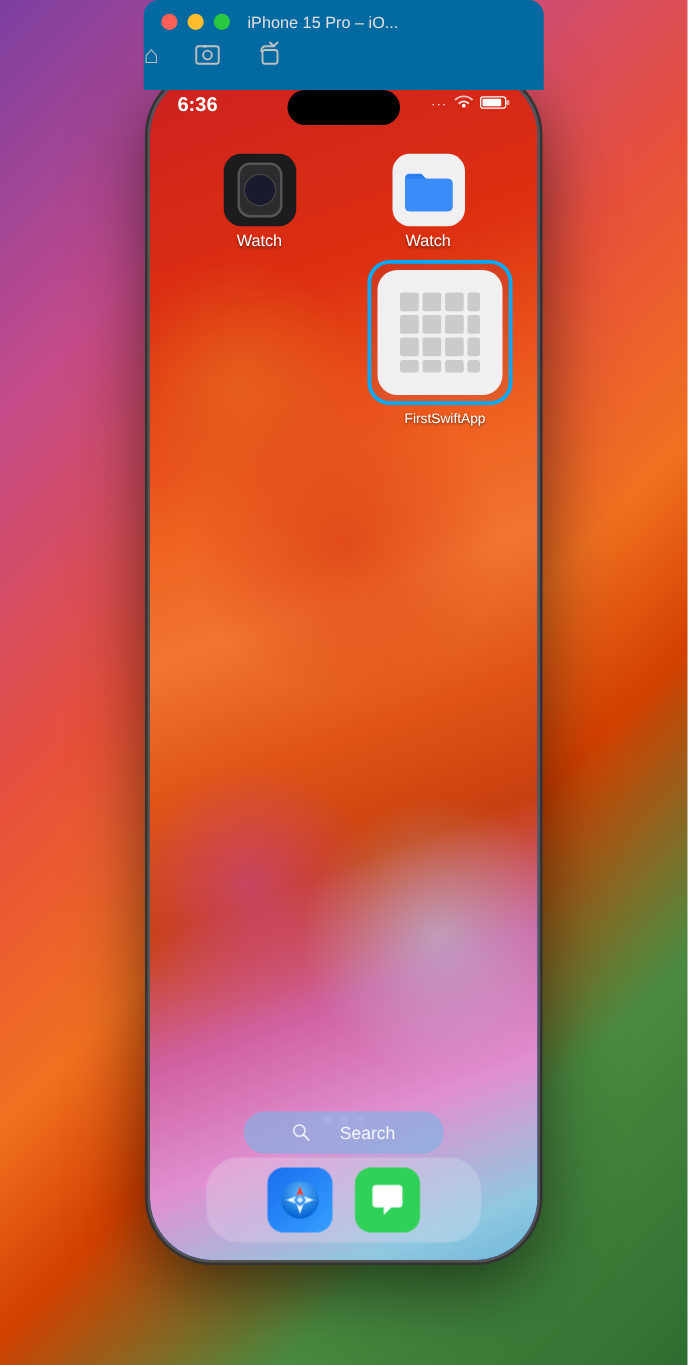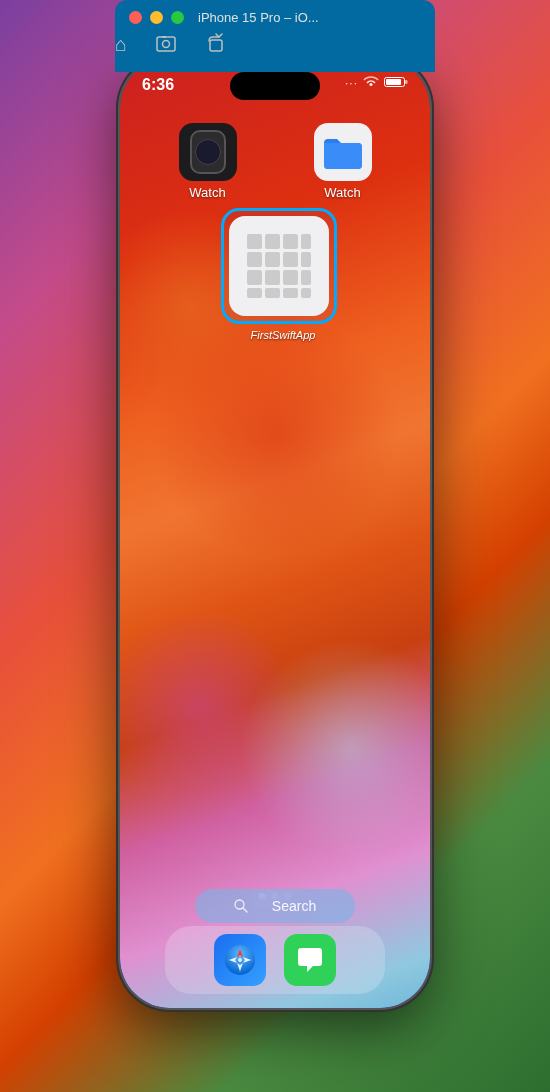--- a/index.html
+++ b/index.html
@@ -429,21 +429,21 @@
             <svg width="44" height="38" viewBox="0 0 44 38" fill="none">
               <path d="M3 10 Q3 6 7 6 L16 6 L20 10 L37 10 Q41 10 41 14 L41 32 Q41 36 37 36 L7 36 Q3 36 3 32 Z" fill="#2a7ef0"></path>
               <path d="M3 10 L3 32 Q3 36 7 36 L37 36 Q41 36 41 32 L41 14 Q41 10 37 10 L20 10 Z" fill="#3a8cf8"></path>
             </svg>
           </div>
           <span class="app-label">Watch</span>
         </div>
 
       </div>
 
-      <div class="app-row" style="justify-content: center; padding-left: 8px; margin-top: 4px; font-style: italic;">
+      <div class="app-row" style="justify-content: flex-end; padding-left: 8px; margin-top: 4px;">
         <div style="position: relative;">
           <div style="border: 3px solid #00aaff; border-radius: 18px; padding: 5px; display: inline-block; background: rgba(0,120,255,0.05);">
             <div style="width: 100px; height: 100px; border-radius: 16px; background: #f0f0f2; display: flex; align-items: center; justify-content: center;">
 
               <svg width="72" height="72" viewBox="0 0 72 72" fill="none" opacity="0.35">
                 <rect x="4" y="4" width="15" height="15" rx="2" fill="#888"></rect>
                 <rect x="22" y="4" width="15" height="15" rx="2" fill="#888"></rect>
                 <rect x="40" y="4" width="15" height="15" rx="2" fill="#888"></rect>
                 <rect x="58" y="4" width="10" height="15" rx="2" fill="#888"></rect>
                 <rect x="4" y="22" width="15" height="15" rx="2" fill="#888"></rect>

